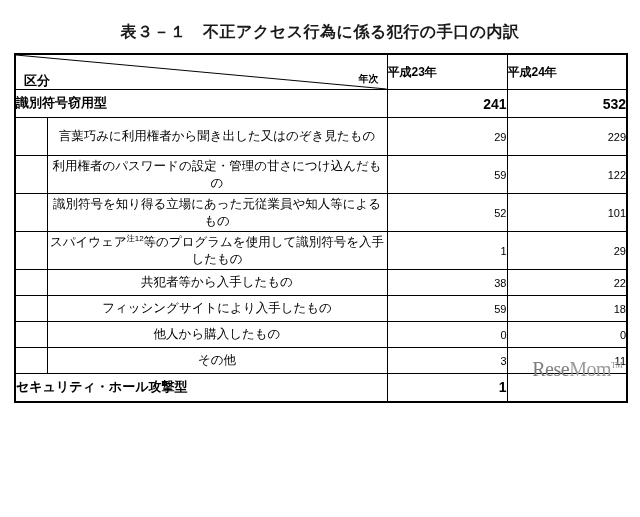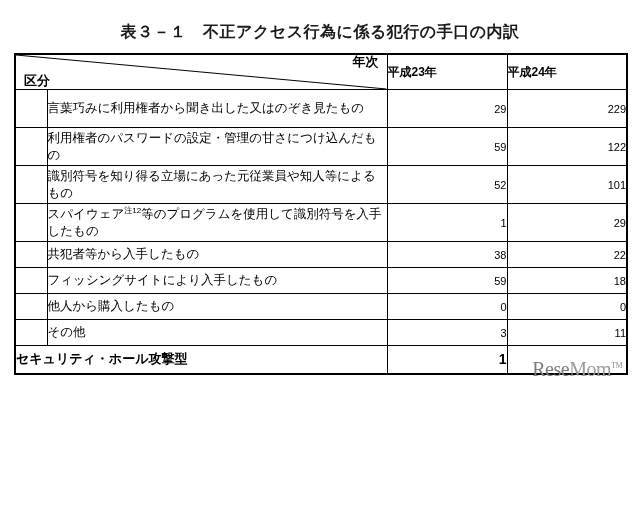--- a/index.html
+++ b/index.html
@@ -63,41 +63,42 @@
     position: absolute;
     left: 8px;
     top: 3px;
     font-size: 13px;
     font-weight: bold;
     margin-top: 14px;
   }
   .hdr-diag .nenji {
     position: absolute;
     right: 8px;
-    bottom: 18px;
-    font-size: 13px;
+    bottom: 3px;
+    font-size: 10px;
     font-weight: bold;
   }
   .hdr-year {
     font-size: 12px;
     font-weight: bold;
     height: 34px;
   }
 
   
   .cat-label {
     font-size: 13px;
     font-weight: bold;
     padding: 4px 2px 4px 6px;
     line-height: 1.25;
   }
   .sub-label {
     font-size: 12.5px;
     padding: 4px 2px 4px 4px;
     line-height: 1.3;
+    text-align: center;
   }
   .indent-cell {
     border-right: none !important;
   }
   .num {
     text-align: right;
     padding: 4px 8px 4px 2px;
     font-size: 11px;
   }
   .num-big {
@@ -154,20 +155,25 @@
           <svg class="diag-svg" viewBox="0 0 372 34" preserveAspectRatio="none">
             <line x1="0" y1="0" x2="372" y2="34" stroke="#000" stroke-width="1"></line>
           </svg>
           <span class="kubun">区分</span>
           <span class="nenji">年次</span>
         </td>
         <td class="hdr-year frame-top">平成23年</td>
         <td class="hdr-year frame-top frame-right">平成24年</td>
       </tr>
 
+      <tr class="row-cat">
+        <td class="cat-label frame-left" colspan="2">識別符号窃用型</td>
+        <td class="num-big">241</td>
+        <td class="num-big frame-right">532</td>
+      </tr>
 
       <tr class="row-tall">
         <td class="indent-cell frame-left"></td>
         <td class="sub-label">言葉巧みに利用権者から聞き出した又はのぞき見たもの</td>
         <td class="num">29</td>
         <td class="num frame-right">229</td>
       </tr>
 
       <tr class="row-tall">
         <td class="indent-cell frame-left"></td>

